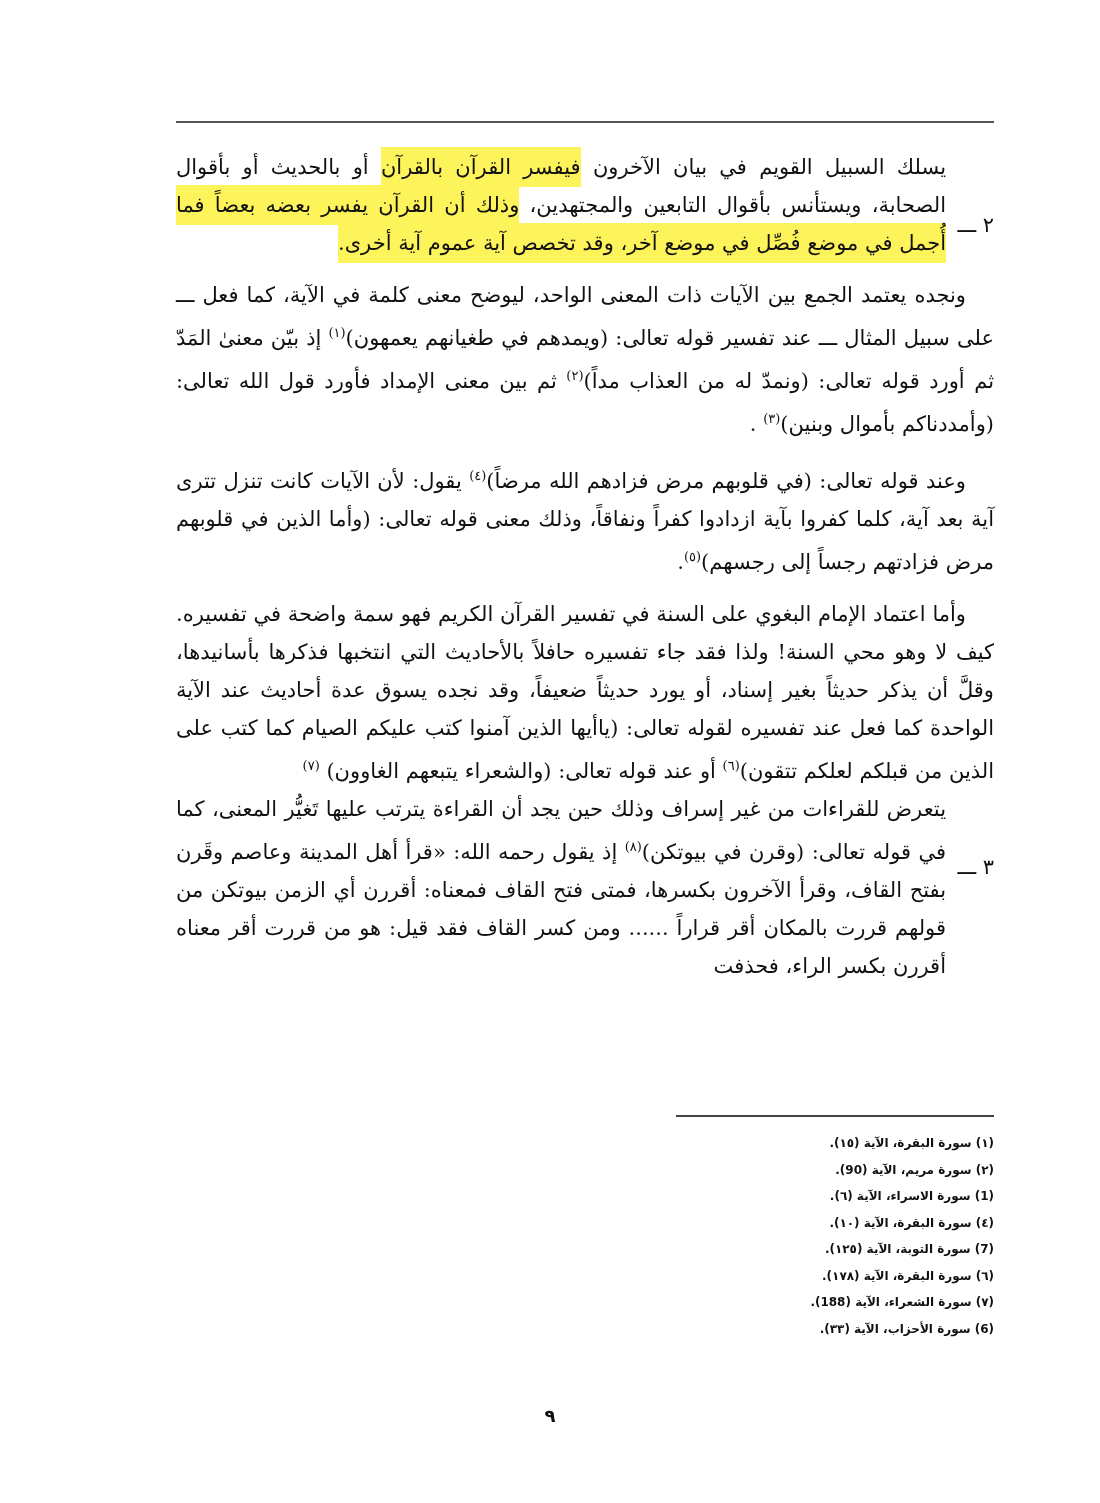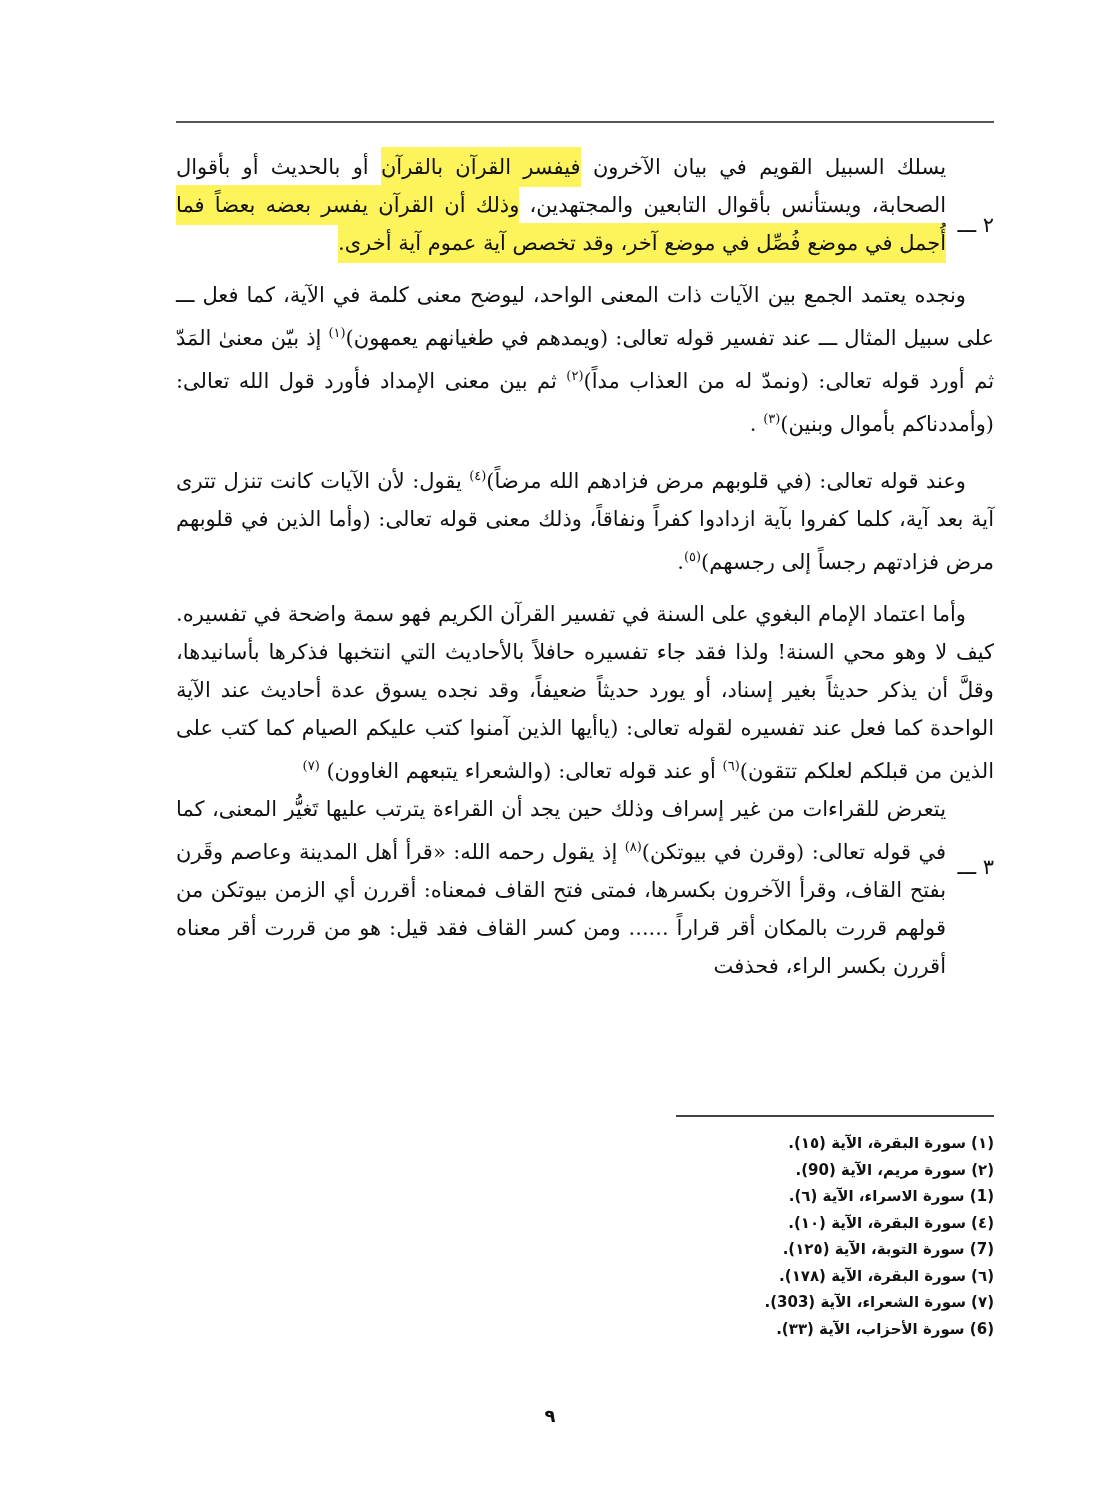--- a/index.html
+++ b/index.html
@@ -14,21 +14,21 @@
   }
   .para { margin: 0; }
   .para.indent { text-indent: 28px; }
   .gap { height: 14px; }
   .list-item { position: relative; padding-right: 48px; }
   .list-item .num { position: absolute; right: 0; top: 12px; margin-top: 46px; }
   mark { background: #fdf35a; color: inherit; padding: 8px 0; }
   .fn-rule { position: absolute; left: 676px; top: 1115px; width: 318px; height: 2px; background: #444; }
   .footnotes {
     position: absolute; right: 106px; top: 1130px; direction: rtl; text-align: right;
-    font-size: 15px; line-height: 26.5px; font-weight: bold;
+    font-size: 12px; line-height: 26.5px; font-weight: bold;
     font-family: "DejaVu Sans", "Liberation Sans", sans-serif;
   }
   .footnotes div { white-space: nowrap; }
   .page-num {
     position: absolute; left: 0; width: 1100px; top: 1405px; text-align: center;
     font-size: 18px; font-weight: bold; font-family: "DejaVu Sans", sans-serif;
   }
   sup { font-size: 13px; }
 </style>
 </head>
@@ -69,17 +69,17 @@
 
 <div class="fn-rule"></div>
 
 <div class="footnotes">
   <div>(١) سورة البقرة، الآية (١٥).</div>
   <div>(٢) سورة مريم، الآية (90).</div>
   <div>(1) سورة الاسراء، الآية (٦).</div>
   <div>(٤) سورة البقرة، الآية (١٠).</div>
   <div>(7) سورة التوبة، الآية (١٢٥).</div>
   <div>(٦) سورة البقرة، الآية (١٧٨).</div>
-  <div>(٧) سورة الشعراء، الآية (303).</div>
+  <div>(٧) سورة الشعراء، الآية (188).</div>
   <div>(6) سورة الأحزاب، الآية (٣٣).</div>
 </div>
 
 <div class="page-num">٩</div>
 
 </body></html>

